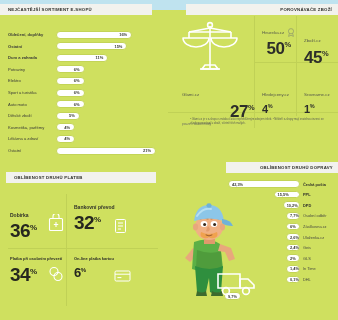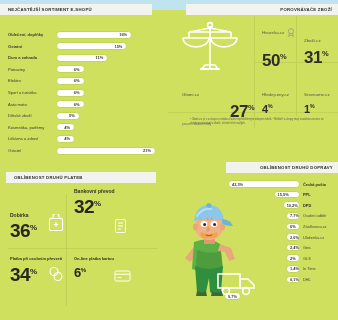--- a/index.html
+++ b/index.html
@@ -224,26 +224,26 @@
     <div class="cmp-grid">
 
       <div class="cmp-cell" style="left:94px; top:12px;">
         <div style="display:flex; align-items:center; gap:3px;">
           <span class="cmp-name">Heureka.cz</span>
           <svg width="8" height="9" viewBox="0 0 8 9">
             <circle cx="4" cy="3.2" r="2.6" fill="none" stroke="#8e9a6a" stroke-width=".7"></circle>
             <path d="M2.4 5.2 L1.6 8.4 L4 7.2 L6.4 8.4 L5.6 5.2" fill="none" stroke="#8e9a6a" stroke-width=".7"></path>
           </svg>
         </div>
-        <div class="cmp-pct" style="margin-top:15px;"><span>50</span><span class="sup">%</span></div>
+        <div class="cmp-pct" style="margin-top:3px;text-align:center;"><span>50</span><span class="sup">%</span></div>
       </div>
 
       <div class="cmp-cell" style="left:136px; top:12px;">
         <span class="cmp-name">Zboží.cz</span>
-        <div class="cmp-pct" style="margin-top:3px;"><span>31</span><span class="sup">%</span></div>
+        <div class="cmp-pct" style="margin-top:3px;"><span>45</span><span class="sup">%</span></div>
       </div>
 
       <div class="cmp-cell" style="left:14px; top:66px;">
         <span class="cmp-name">Glami.cz</span>
         <div class="cmp-pct" style="margin-top:3px;margin-left:48px;"><span>27</span><span class="sup">%</span></div>
         <div class="cmp-note">pouze v oblasti módy</div>
       </div>
 
       <div class="cmp-cell" style="left:94px; top:66px;">
         <span class="cmp-name">Hledejceny.cz</span>
@@ -273,21 +273,21 @@
     </div>
     <div class="pay-icon" style="left:48px; top:46px;">
       <svg width="16" height="18" viewBox="0 0 16 18" fill="none" stroke="#ffffff" stroke-width="1.1">
         <rect x="1.5" y="4.5" width="13" height="12" rx="1"></rect>
         <path d="M5 4.5 V2.5 a3 3 0 0 1 6 0 V4.5"></path>
         <line x1="8" y1="8" x2="8" y2="13"></line>
         <line x1="5.8" y1="10.5" x2="10.2" y2="10.5"></line>
       </svg>
     </div>
 
-    <div class="pay-cell" style="left:74px; top:20px;">
+    <div class="pay-cell" style="left:74px; top:36px;">
       <div class="pay-name">Bankovní převod</div>
       <div class="pay-pct" style="margin-top:2px;"><span>32</span><span class="sup">%</span></div>
     </div>
     <div class="pay-icon" style="left:114px; top:50px;">
       <svg width="13" height="16" viewBox="0 0 13 16" fill="none" stroke="#ffffff" stroke-width="1">
         <rect x="1.5" y="1.5" width="10" height="13" rx="1"></rect>
         <line x1="4" y1="5" x2="9" y2="5"></line>
         <line x1="4" y1="8" x2="9" y2="8"></line>
         <line x1="4" y1="11" x2="7" y2="11"></line>
       </svg>

